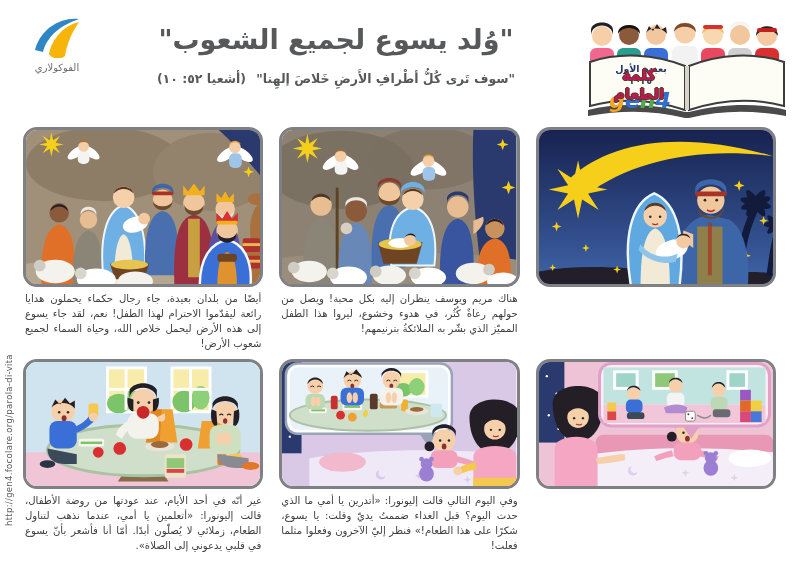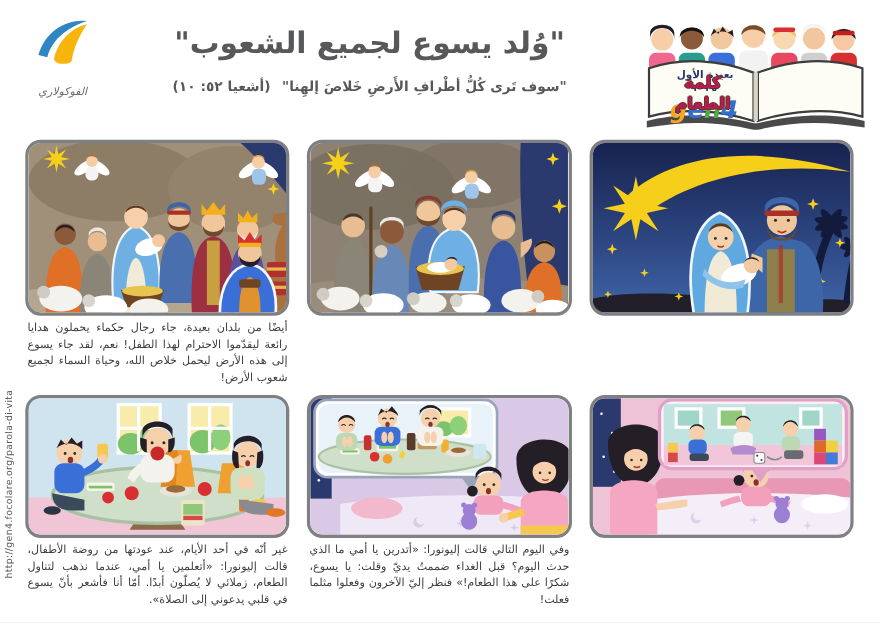--- a/index.html
+++ b/index.html
@@ -4,21 +4,21 @@
 <style>
   * { margin:0; padding:0; box-sizing:border-box; }
   html,body { background:#e8e8e8; }
   body { font-family:"DejaVu Sans", sans-serif; }
   .page {
     position:relative; width:800px; height:566px; background:#ffffff;
     margin:0 auto; overflow:hidden; direction:rtl;
   }
   
   .logo { position:absolute; top:12px; left:20px; width:74px; text-align:center; }
-  .logo-label { font-size:10px; color:#6b6b6b; margin-top:16px;font-style:italic; }
+  .logo-label { font-size:10px; color:#6b6b6b; margin-top:0px; }
   .title-block { position:absolute; top:24px; left:100px; right:228px; text-align:center; }
   .main-title { font-size:27px; font-weight:bold; color:#57585a; letter-spacing:0; }
   .subtitle { margin-top:16px; font-size:12.5px; font-weight:bold; color:#57585a; }
   .subtitle .ref { font-weight:bold; margin-right:6px;text-align:center; }
   .book-kids { position:absolute; top:6px; right:8px; width:210px; height:118px; }
   .book-kids svg { position:absolute; inset:0; }
   .book-text { position:absolute; text-align:center; direction:rtl; }
   .book-month { top:57px; right:108px; width:86px; font-size:9.5px; font-weight:bold; color:#27356b; }
   .book-year  { top:70px; right:108px; width:86px; font-size:9px;   font-weight:bold; color:#27356b; }
   .gen4 { top:82px; right:112px; width:80px; font-size:22px; font-weight:bold; font-style:italic; direction:ltr; }
@@ -274,20 +274,21 @@
             <ellipse cx="110" cy="150" rx="17" ry="10" fill="#f4f2ec"></ellipse>
               <circle cx="96" cy="146" r="6" fill="#cfccc4"></circle>
             <ellipse cx="150" cy="152" rx="18" ry="10" fill="#ffffff"></ellipse>
               <circle cx="136" cy="148" r="6" fill="#d8d5cd"></circle>
             <ellipse cx="196" cy="148" rx="18" ry="11" fill="#f4f2ec"></ellipse>
               <circle cx="212" cy="144" r="6" fill="#cfccc4"></circle>
             <ellipse cx="226" cy="156" rx="16" ry="9" fill="#ffffff"></ellipse>
           </g>
         </svg>
       </div>
+      <p class="caption">هناك مريم ويوسف ينظران إليه بكل محبة! ويصل من حولهم رعاةٌ كُثُر، في هدوء وخشوع، ليروا هذا الطفل المميّز الذي بشّر به الملائكةُ بترنيمهم!</p>
     </div>
 
     <div class="cell row1">
       <div class="art">
         <svg viewBox="0 0 240 160" preserveAspectRatio="xMidYMid slice">
           <rect width="240" height="160" fill="#a09079"></rect>
           <ellipse cx="80" cy="36" rx="80" ry="38" fill="#8d7d66"></ellipse>
           <ellipse cx="190" cy="44" rx="60" ry="40" fill="#93836c"></ellipse>
           <path d="M0,138 C60,130 180,130 240,140 L240,160 L0,160 Z" fill="#b5a78f"></path>
           <path d="M196,0 L240,0 L240,48 C222,26 208,10 196,0 Z" fill="#2b3a6e"></path>

